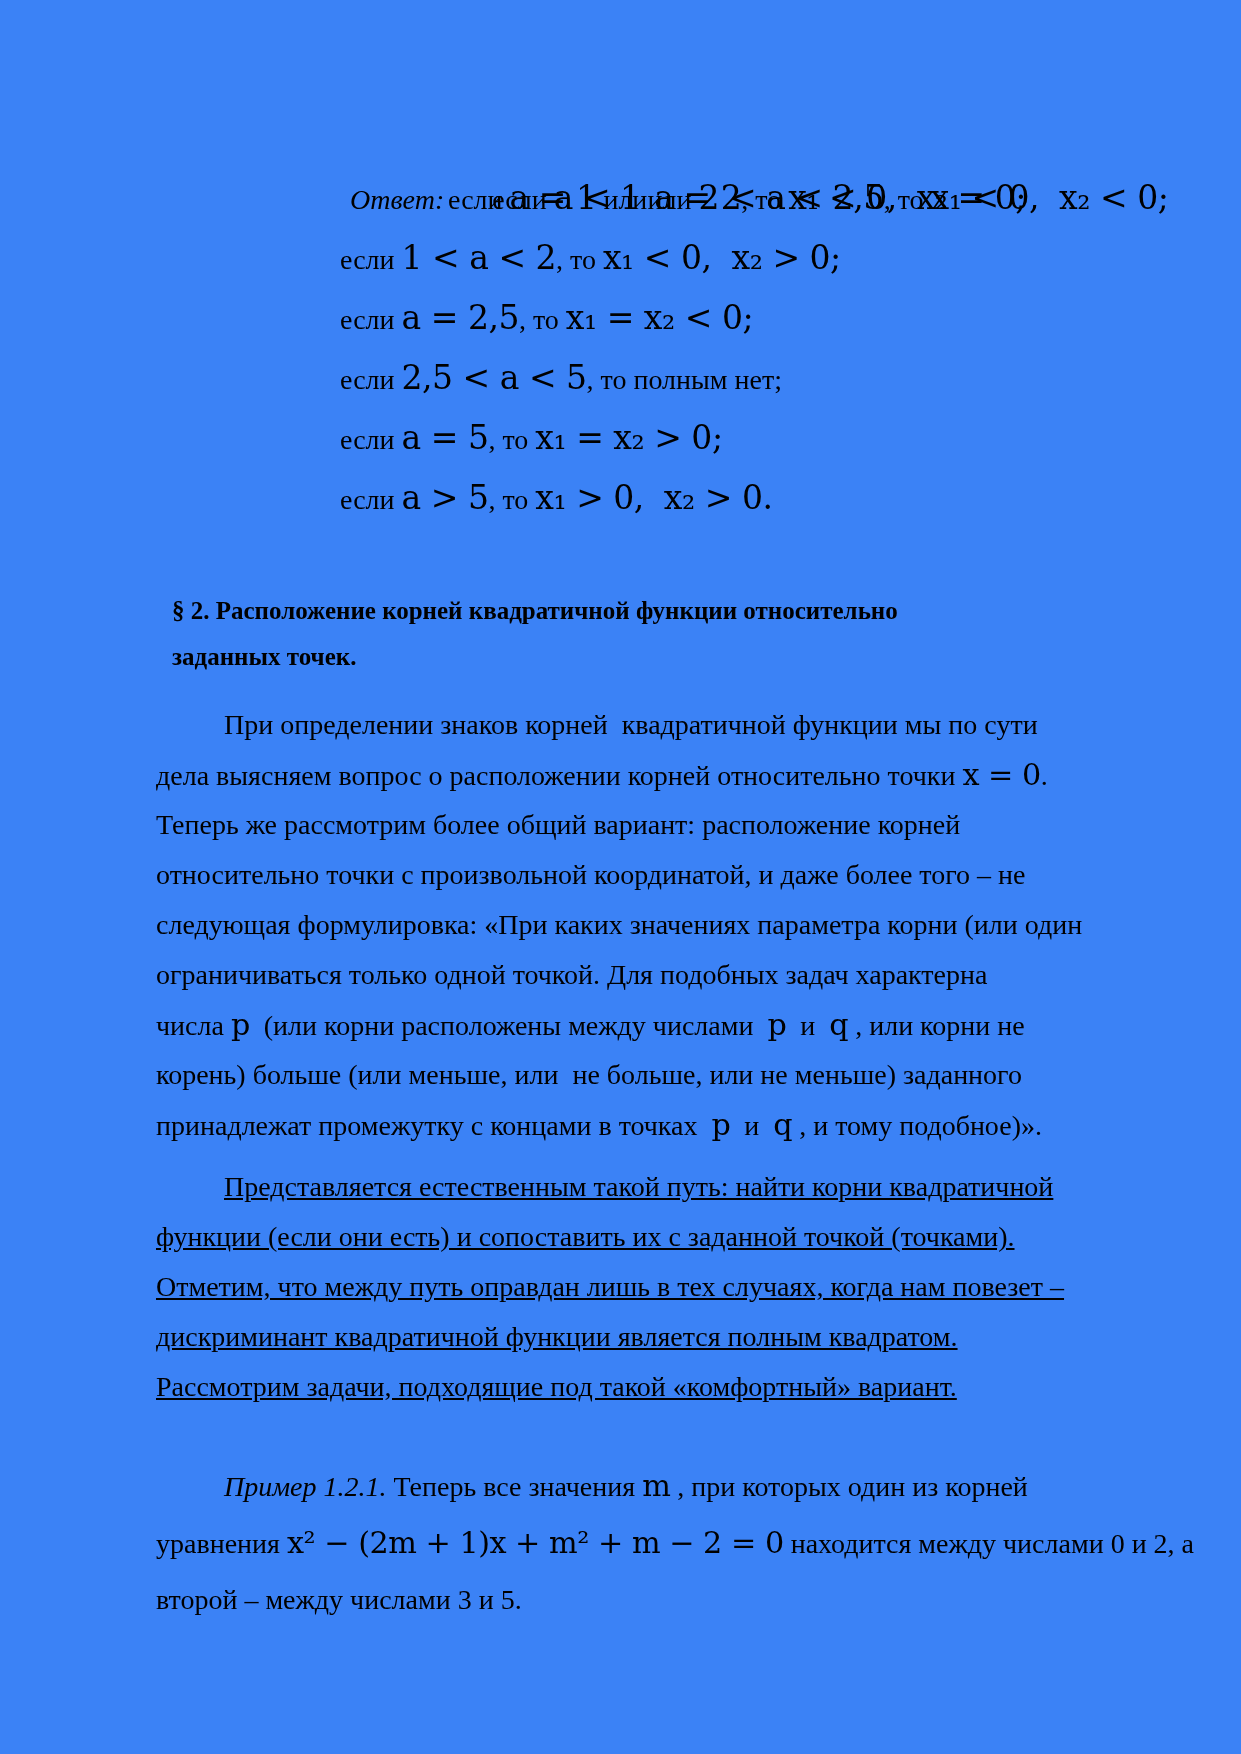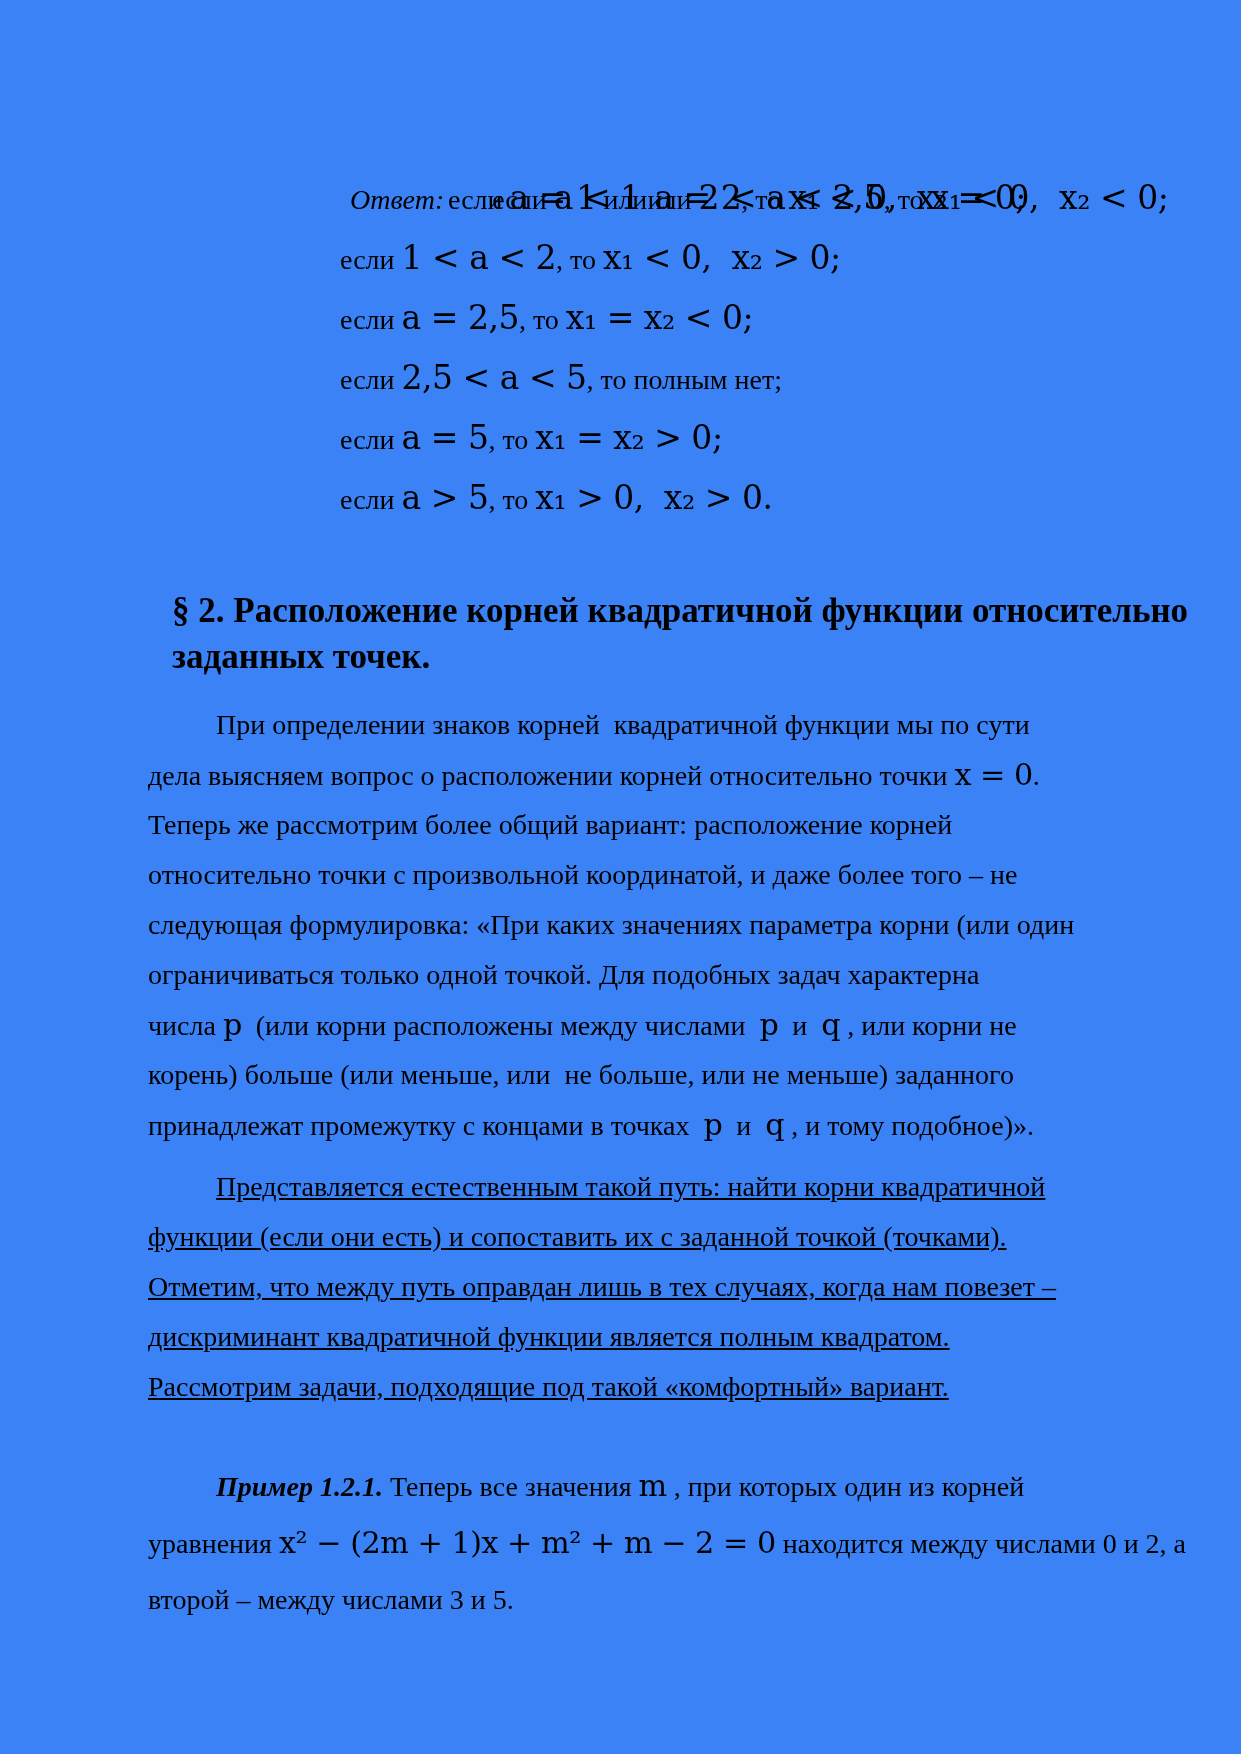--- a/index.html
+++ b/index.html
@@ -21,21 +21,21 @@
     white-space: pre;
   }
   
   .seg.txt { font-family: "Liberation Serif", serif; }
   .seg.math {
     font-family: "DejaVu Serif", serif;
     font-size: 1.08em;
     letter-spacing: -0.5px;
   }
   .seg.bi {
-    font-weight: bold;
+    font-weight: normal;
     font-style: italic;
   }
   
   .answer-block {
     position: absolute;
     top: 108px;
     left: 0;
     width: 1241px;
   }
   .ans-line {
@@ -51,27 +51,27 @@
   .a1 { padding-left: 308px; }
   .a2 { padding-left: 448px; }
   .a3, .a4, .a5, .a6, .a7 { padding-left: 340px; }
   
   .section-heading {
     position: absolute;
     top: 588px;
     left: 172px;
     width: 980px;
     font-weight: bold;
-    font-size: 35px;
+    font-size: 25px;
     line-height: 46px;
   }
   
   .para {
     position: absolute;
-    left: 148px;
+    left: 156px;
     width: 1020px;
   }
   .para .line {
     line-height: 50px;
     height: 50px;
   }
   .p1 { top: 700px; }
   .p2 { top: 1162px; text-decoration: underline; }
   .example { top: 1457px; }
   .example .line {

